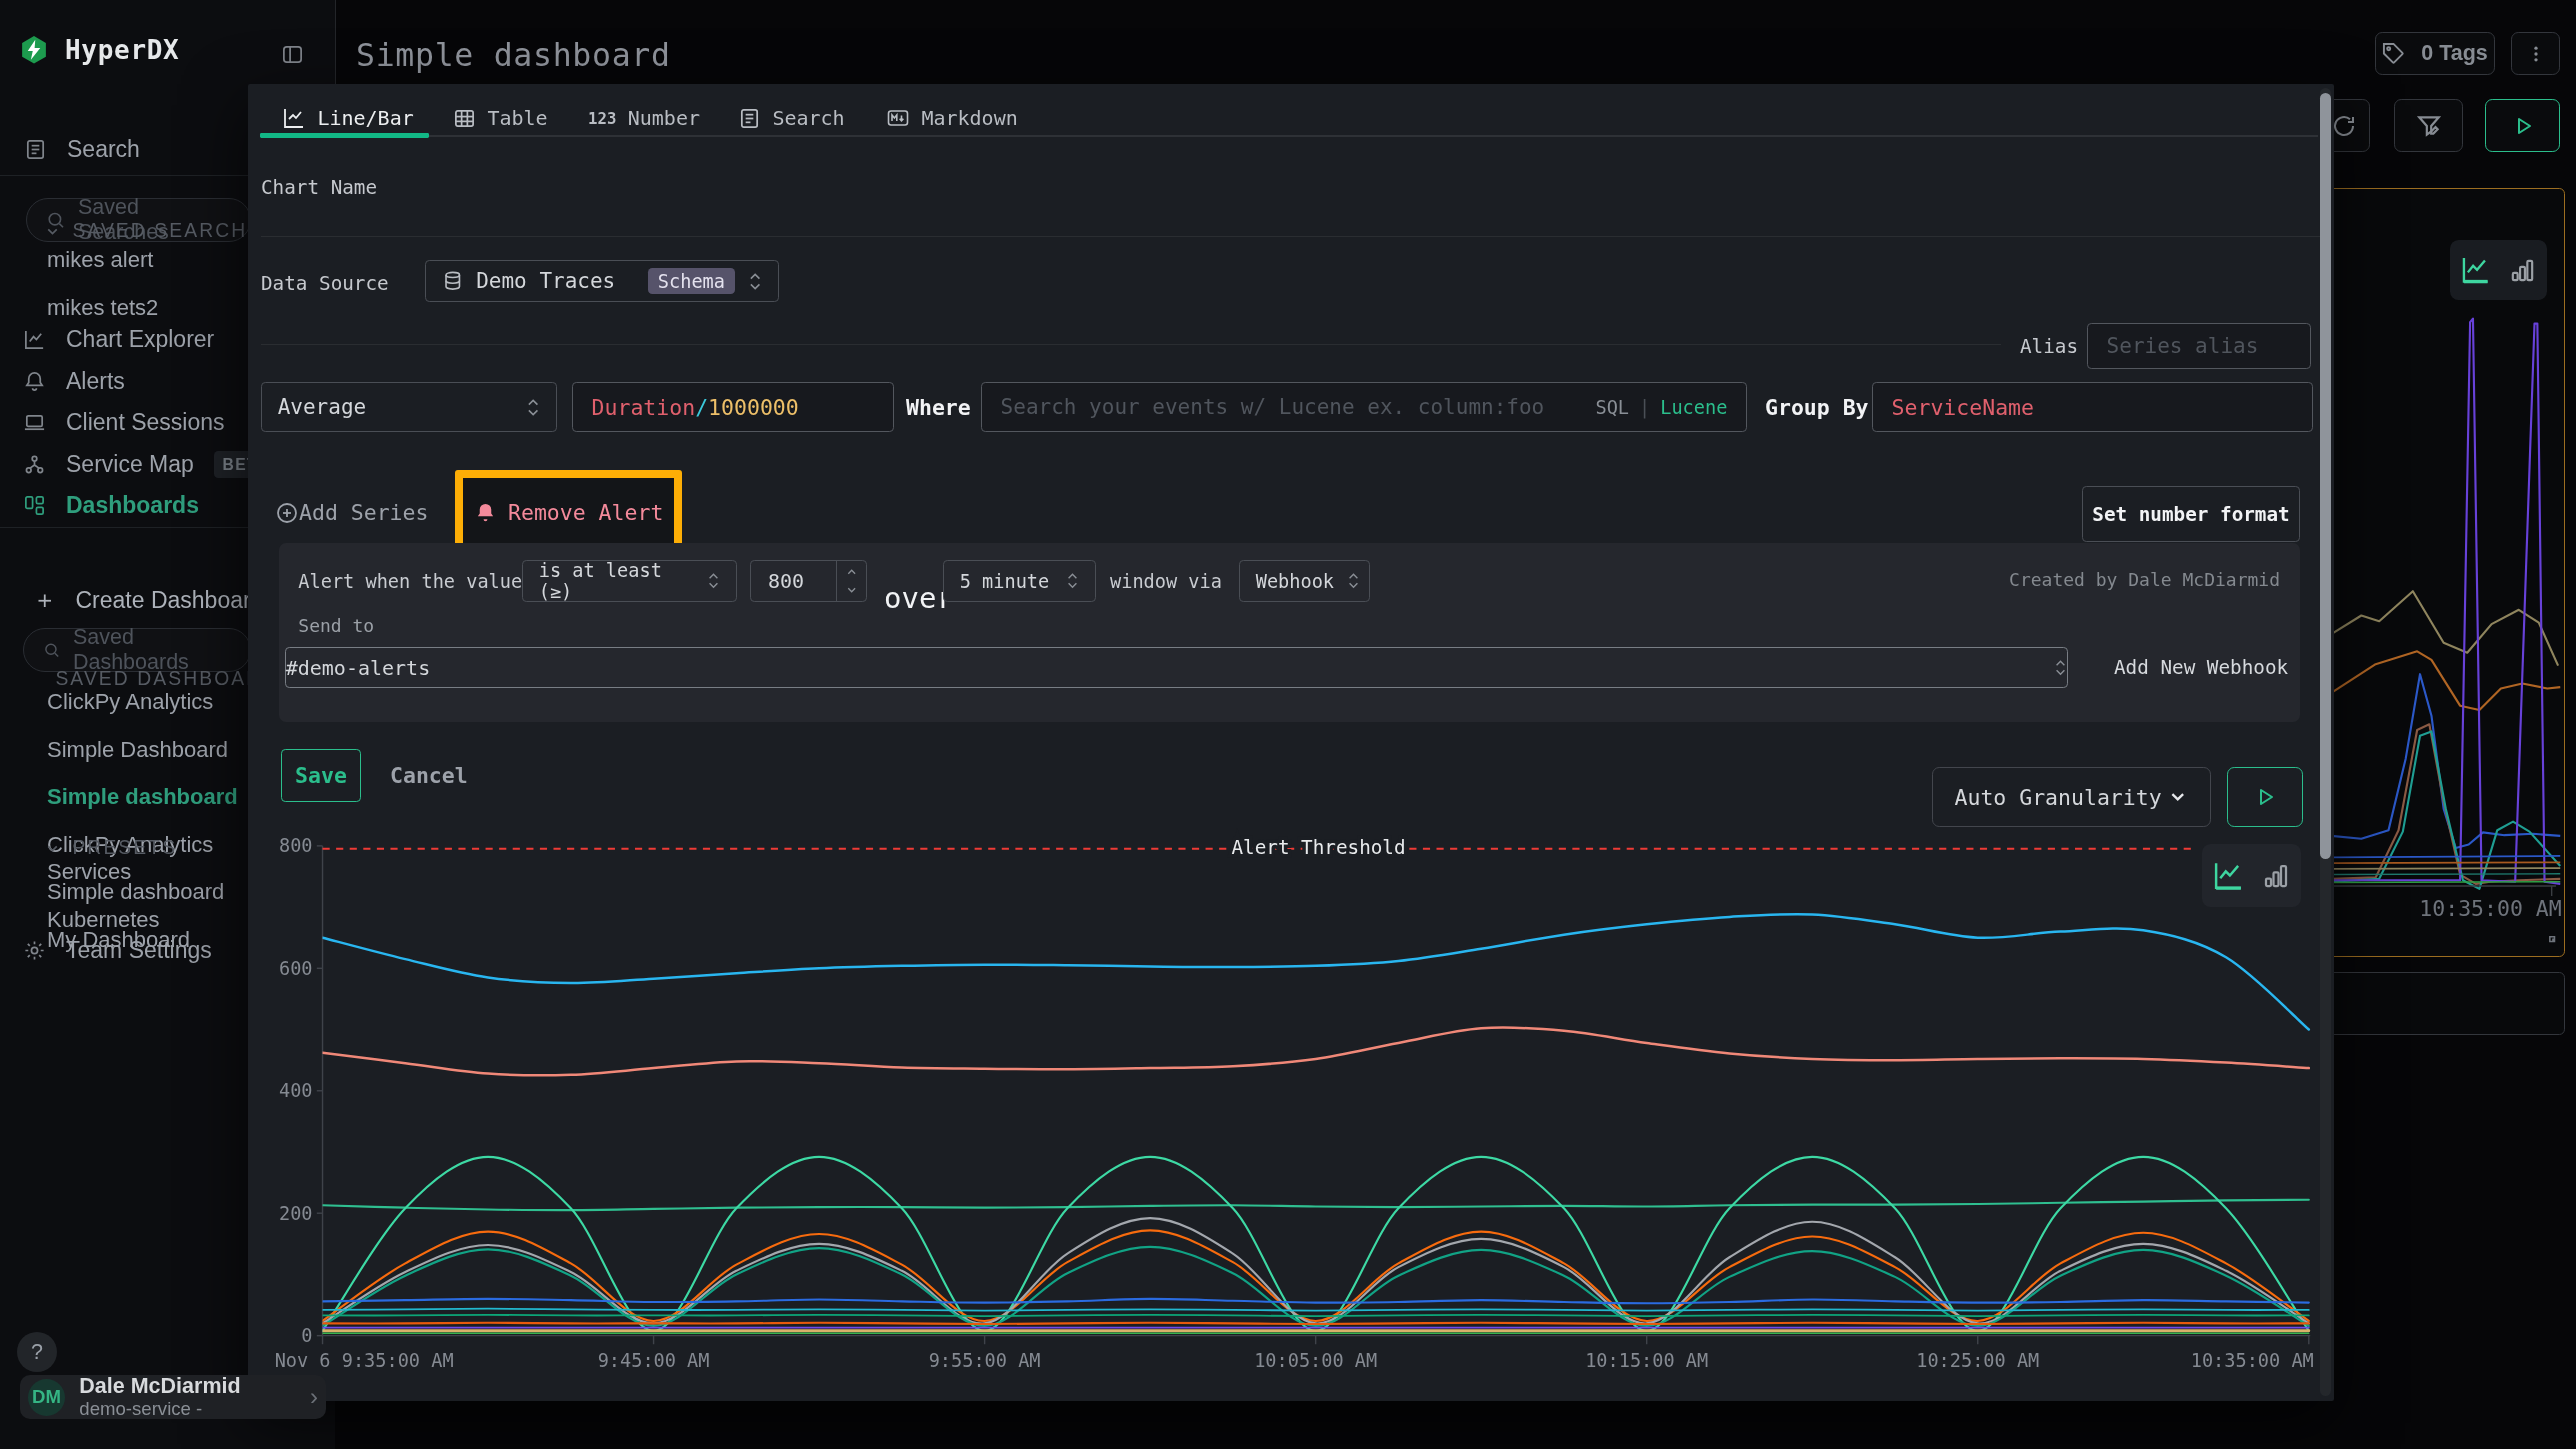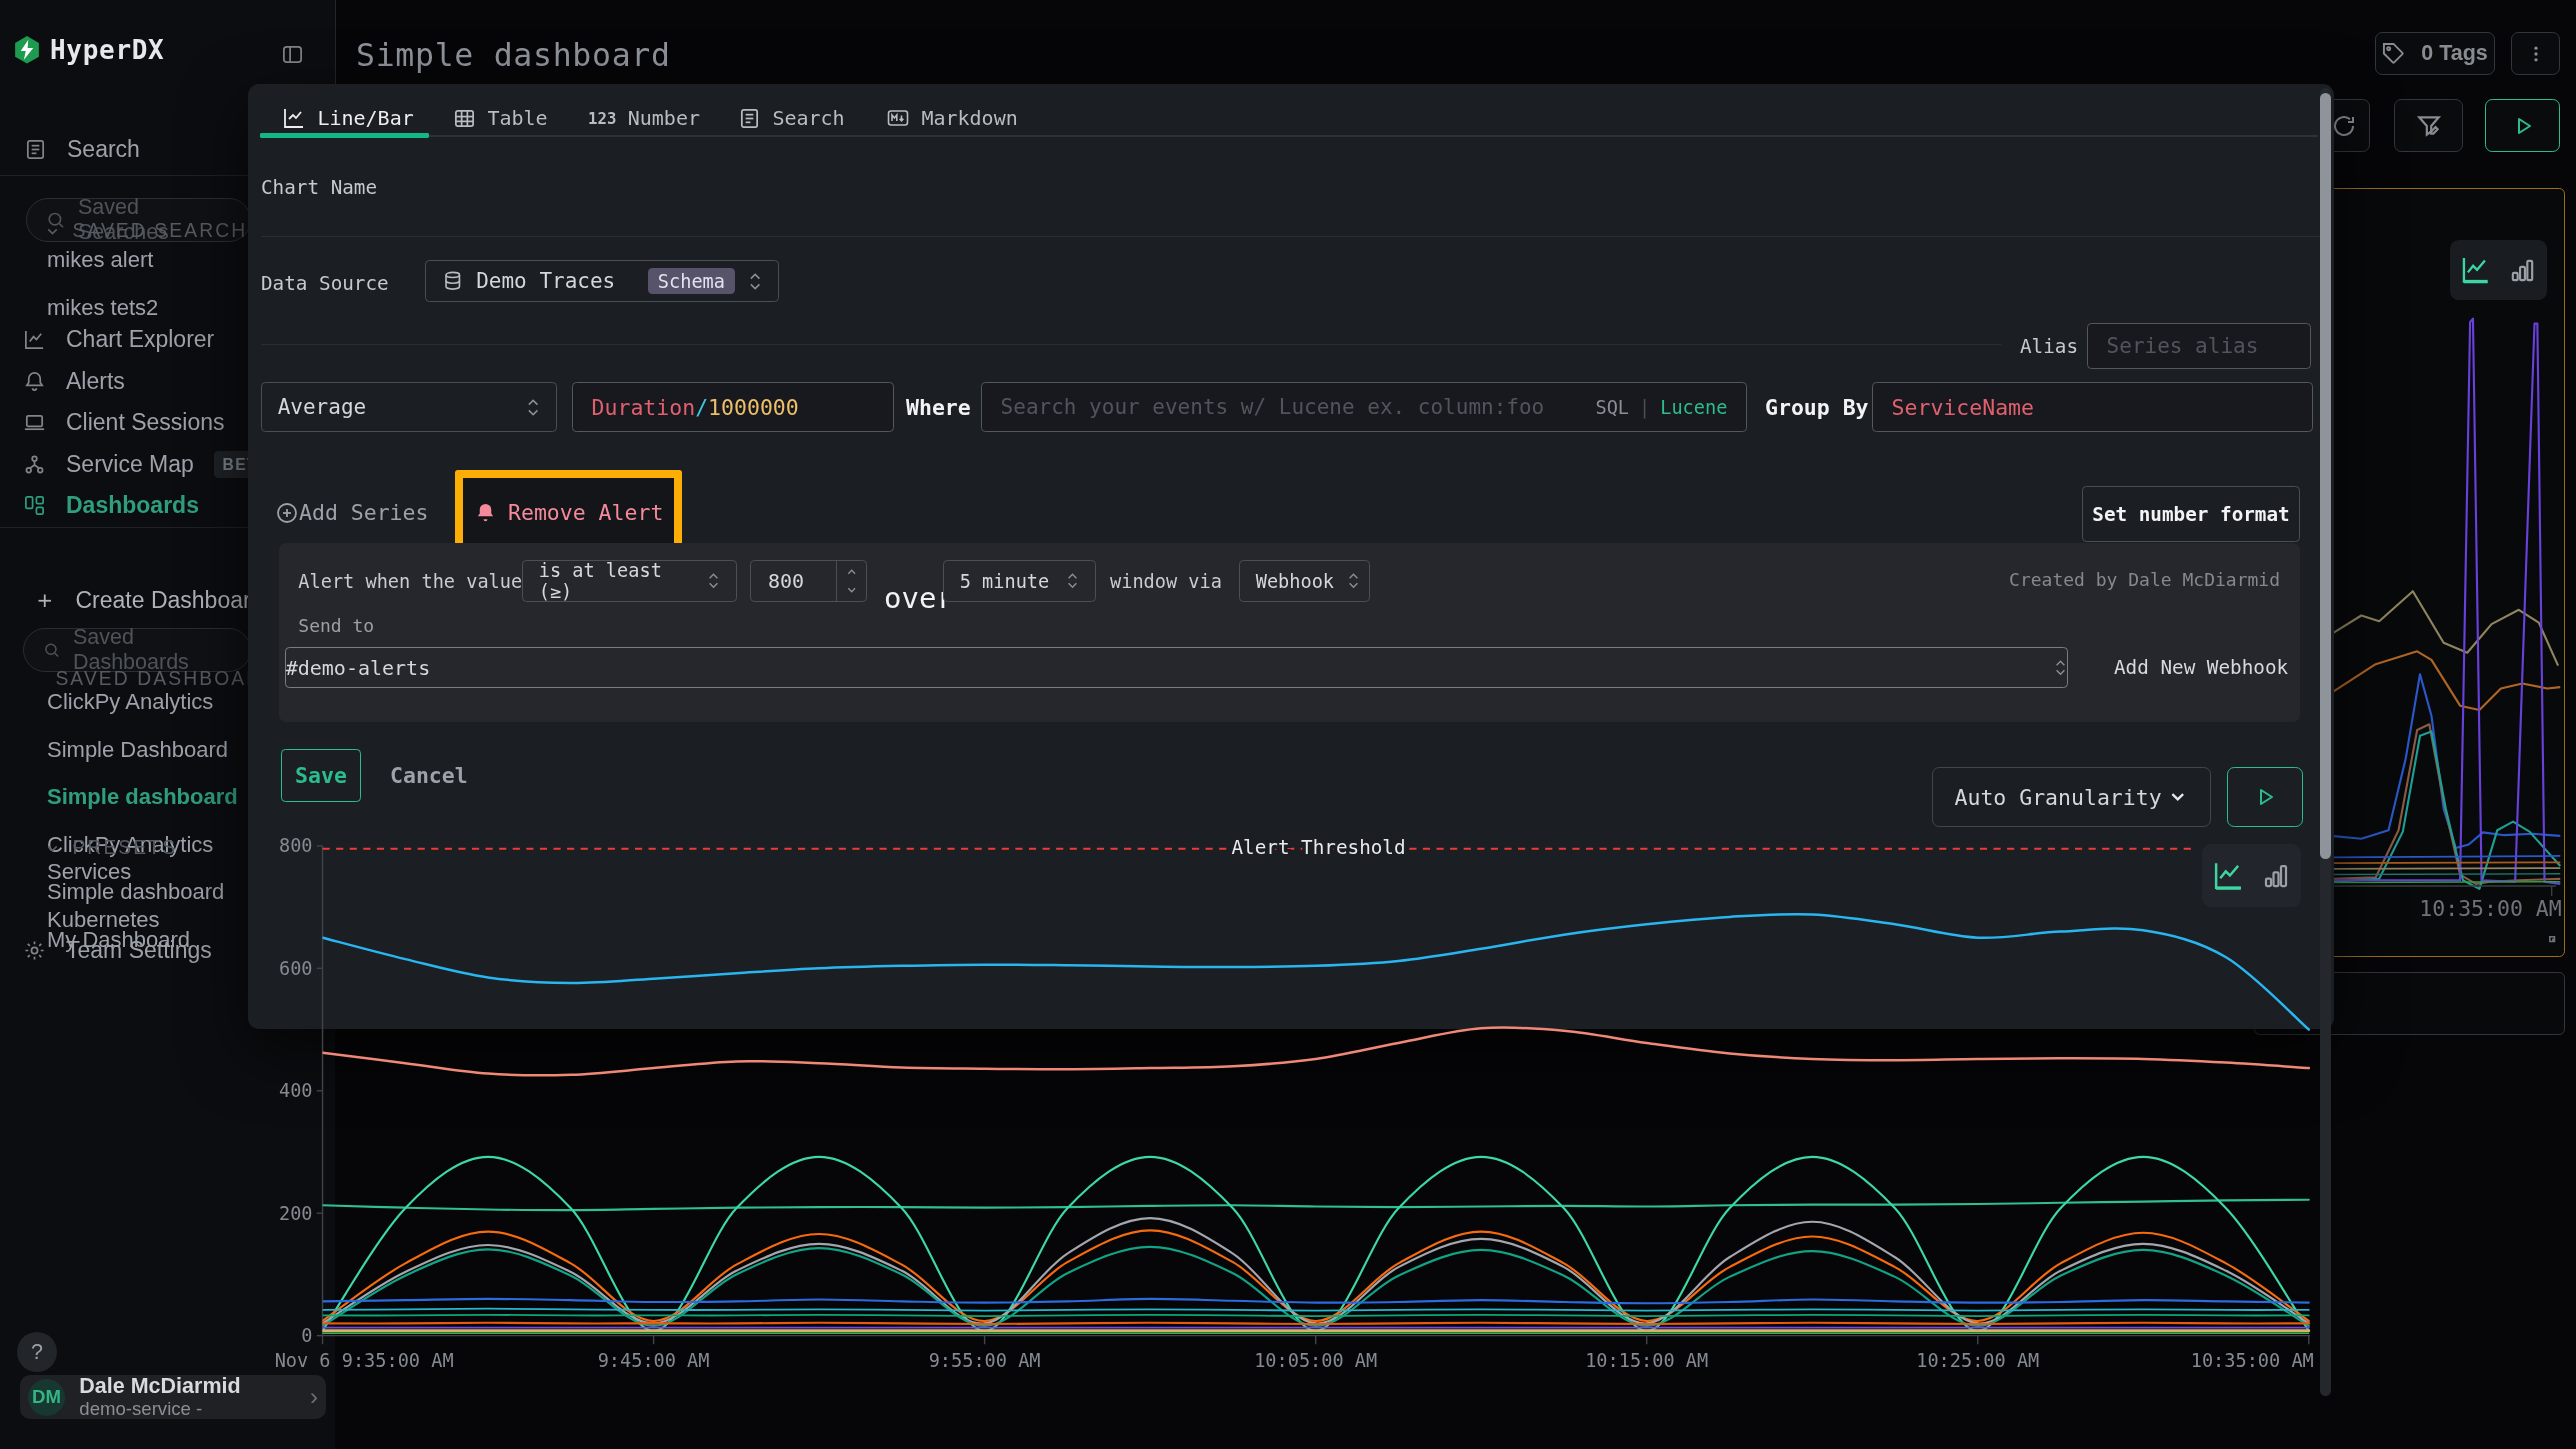--- a/index.html
+++ b/index.html
@@ -35,21 +35,21 @@
   #brand-name{font-weight:bold;color:#e6e8ea;font-size:26px;letter-spacing:0.7px}
 
   #help-circle{position:absolute;left:17px;top:1332px;width:40px;height:40px;border-radius:50%;background:#222529;color:#9aa0a8;font-size:21.5px;display:flex;align-items:center;justify-content:center;z-index:1}
   #user-card{position:absolute;left:20px;top:1375px;width:306px;height:44px;background:#1f2125;border-radius:10px;display:flex;align-items:center;padding:0 8px;gap:14.3px;z-index:6}
   #user-avatar{width:37px;height:37px;border-radius:50%;background:#173830;color:#35b584;font-weight:bold;font-size:18.6px;display:flex;align-items:center;justify-content:center}
   #user-name{font-size:21.5px;font-weight:bold;color:#d8dadd;line-height:24px}
   #user-sub{font-size:18.6px;color:#8a8f96;line-height:21.5px}
   #user-chevron{margin-left:auto;color:#6b7077;font-size:24px}
 
   
-  #modal{position:absolute;left:248px;top:84px;width:2086px;height:945px;background:#1b1e23;border-radius:11px;box-shadow:0 21.5px 64px rgba(0,0,0,.65);z-index:5}
+  #modal{position:absolute;left:248px;top:84px;width:2086px;height:1317px;background:#1b1e23;border-radius:2px;box-shadow:0 21.5px 64px rgba(0,0,0,.65);z-index:5}
   .tab{position:absolute;top:15.7px;height:37px;display:flex;align-items:center;gap:11.4px;font-size:20px;color:#b9bdc3;cursor:pointer}
   .tab.active{color:#eceef0}
   #tab-underline-green{position:absolute;left:12px;top:49px;width:169px;height:5px;background:#12b886;border-radius:1.4px}
   #tab-underline-gray{position:absolute;left:181px;top:51px;width:1889px;height:2.1px;background:#2e3136}
 
   .field-label{position:absolute;font-size:19.3px;color:#c6c9ce}
   .inp{position:absolute;border:1.4px solid #53575e;border-radius:4.3px;background:#17191e;color:#e7e9ec;font-size:21.5px;display:flex;align-items:center;padding:0 18.6px}
   .inp .ph{color:#50555d;font-size:21px}
   .sel{position:absolute;border:1.4px solid #4a4e55;border-radius:4.3px;background:#1b1e23;color:#d4d7db;font-size:21px;display:flex;align-items:center;padding:0 15.7px;gap:13px;cursor:pointer}
   .bold-w{position:absolute;color:#f2f3f5;font-weight:bold;font-size:21.5px;display:flex;align-items:center}
@@ -161,21 +161,21 @@
         <polyline points="3258,1214 3578,1213" fill="none" stroke="#8f855e" stroke-width="2.5" stroke-linejoin="round"></polyline>
         <polyline points="3258,1222 3578,1221" fill="none" stroke="#1f7a6e" stroke-width="2" stroke-linejoin="round"></polyline>
         <polyline points="3258,1233 3578,1232" fill="none" stroke="#2f9e44" stroke-width="2" stroke-linejoin="round"></polyline>
       </g>
     <line x1="3258" y1="1238" x2="3572" y2="1238" stroke="#3a3d42" stroke-width="2"></line>
     <line x1="3566" y1="1238" x2="3566" y2="1252" stroke="#3a3d42" stroke-width="2"></line>
   </svg>
 </div>
 
 <div id="sidebar">
-  <div class="sb-row" style="left:12px;top:34px;gap:8px">
+  <div class="sb-row" style="left:19px;top:34px;gap:16px">
     <svg width="30" height="31.5" viewBox="0 0 24 24">
       <polygon points="12,1 21.5,6.5 21.5,17.5 12,23 2.5,17.5 2.5,6.5" fill="#1d9b4e"></polygon>
       <polygon points="13,4 7,13 11,13 9.5,20 17,10.5 12.5,10.5" fill="#fff"></polygon>
     </svg>
     <span id="brand-name">HyperDX</span>
   </div>
   <svg class="abs" style="left:281px;top:43px" width="23" height="23" viewBox="0 0 24 24" fill="none" stroke="#80858c" stroke-width="1.8">
     <rect x="3" y="4" width="18" height="16" rx="3"></rect>
       <line x1="9.5" y1="4" x2="9.5" y2="20"></line>
   </svg>

